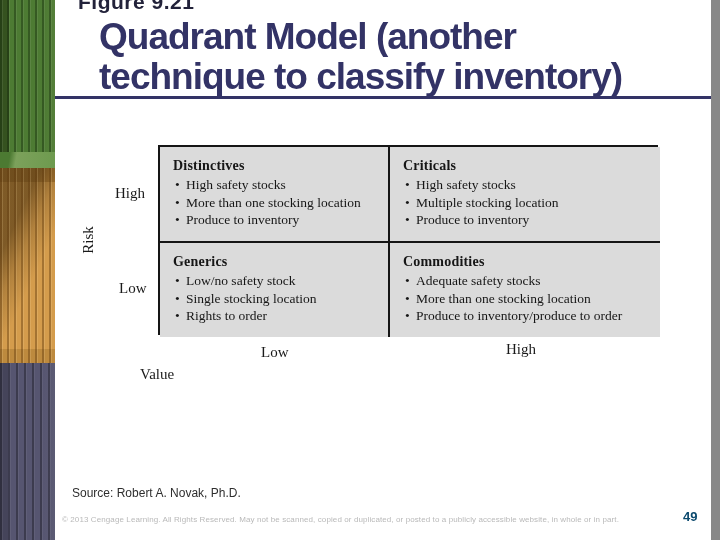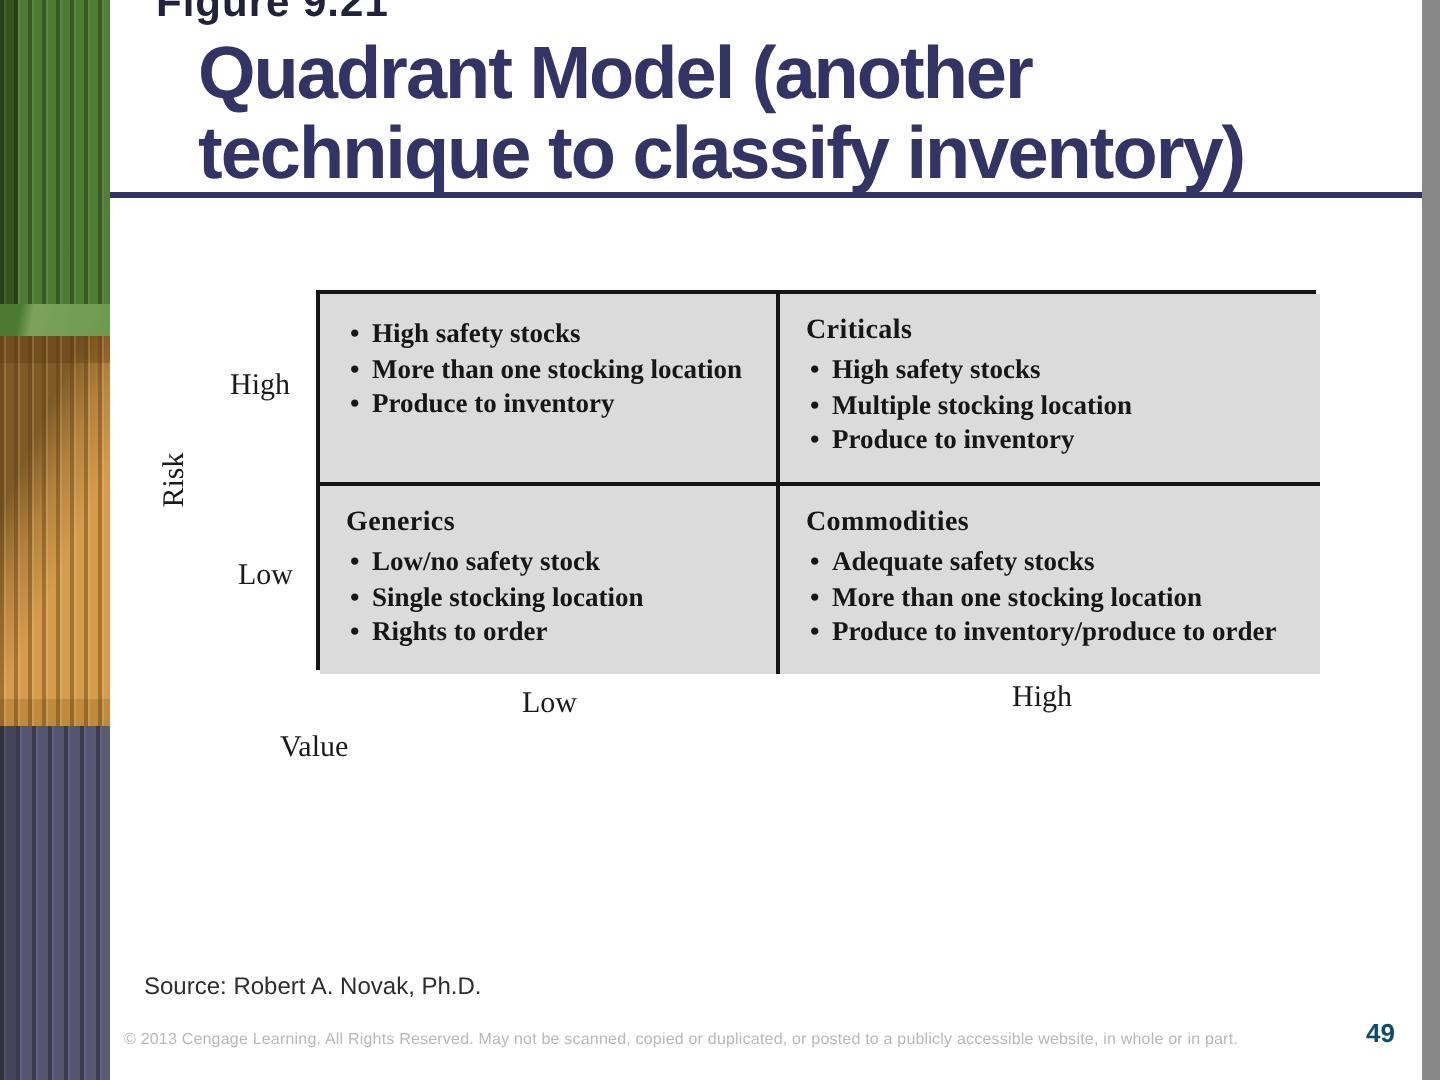--- a/index.html
+++ b/index.html
@@ -57,21 +57,21 @@
     border:2px solid #151515; box-sizing:border-box; background:#dbdbdb;
   }
   .q-cell {
     background:#dbdbdb; box-sizing:border-box;
     padding:11px 10px 0 13px;
     font-family:"Liberation Serif", serif; font-size:13.5px; color:#161616;
   }
   .q-cell.br { border-right:2px solid #151515; }
   .q-cell.bb { border-bottom:2px solid #151515; }
   .q-cell h4 { margin:0 0 2px 0; font-size:14px; font-weight:bold; letter-spacing:.2px; }
-  .q-cell ul { margin:0; padding:0; list-style:none;font-weight:bold; }
+  .q-cell ul { margin:0; padding:0; list-style:none; }
   .q-cell li { position:relative; padding-left:13px; line-height:17.5px; }
   .q-cell li::before { content:"\2022"; position:absolute; left:2px; top:0; }
 
   .axis-lbl {
     position:absolute; font-family:"Liberation Serif", serif;
     font-size:15px; color:#1a1a1a;
   }
   .lbl-risk {
     left:88px; top:240px;
     transform:translate(-50%,-50%) rotate(-90deg);
@@ -113,20 +113,21 @@
   <div class="page-title">
     <span>Quadrant Model (another</span><br>
     <span>technique to classify inventory)</span>
   </div>
   <div class="title-rule"></div>
 
   <div>
 
     <div class="q-table">
       <div class="q-cell br bb">
+        <h4>Distinctives</h4>
         <ul>
           <li>High safety stocks</li>
           <li>More than one stocking location</li>
           <li>Produce to inventory</li>
         </ul>
       </div>
       <div class="q-cell bb">
         <h4>Criticals</h4>
         <ul>
           <li>High safety stocks</li>

